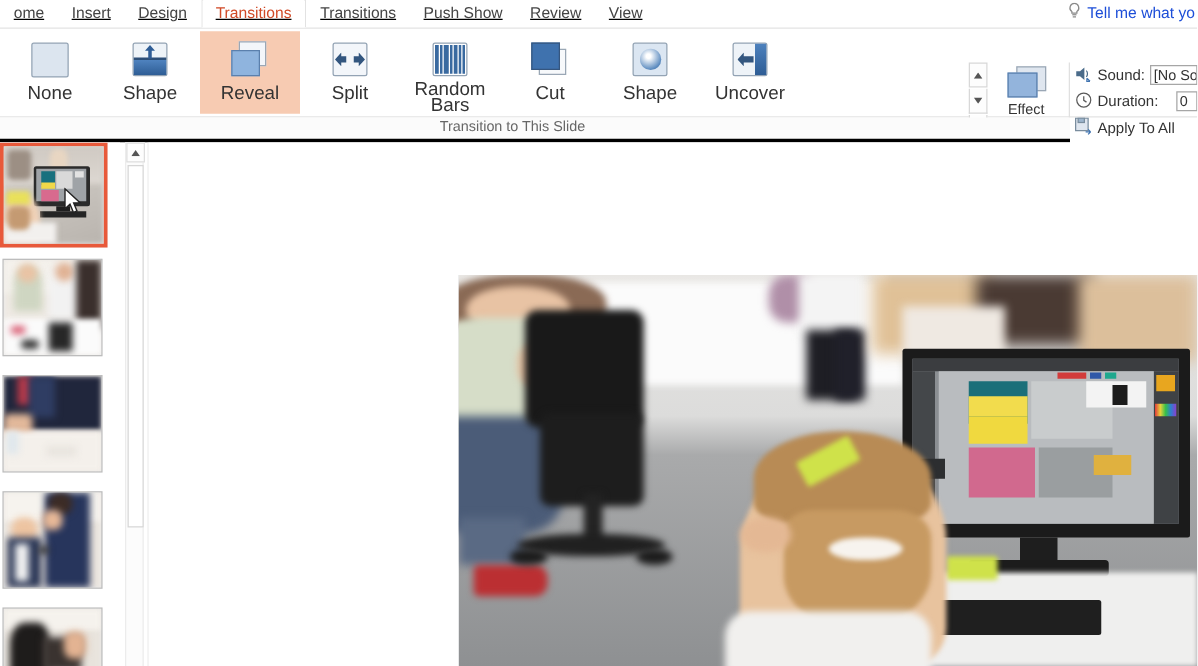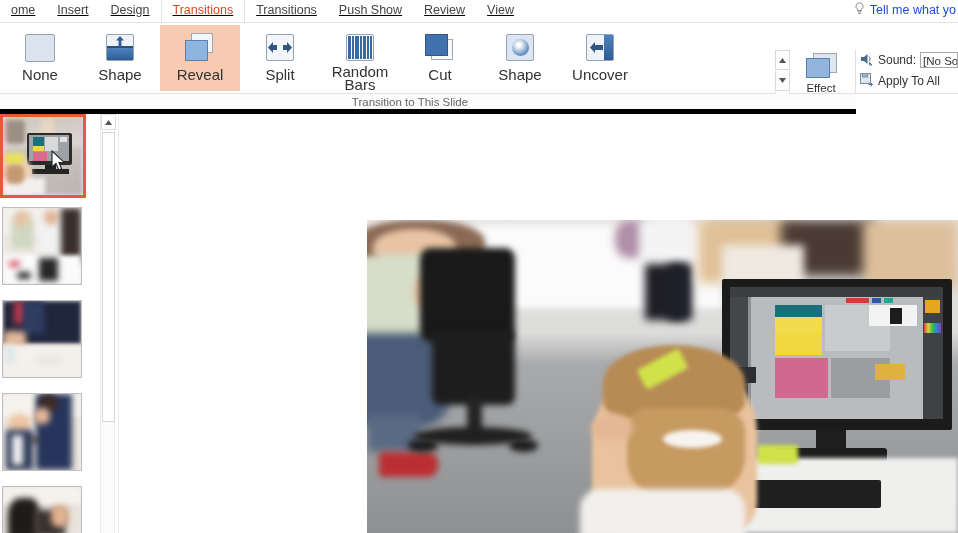--- a/index.html
+++ b/index.html
@@ -96,21 +96,21 @@
     font-size:11.5px;color:#333;padding:0 2px;box-sizing:border-box;
     overflow:hidden;white-space:nowrap;
   }
   .f-sound{width:60px;}
   .f-dur{width:30px;}
   .applyall{display:flex;align-items:center;height:21px;font-size:12px;color:#333;}
 
   
   .groupbar{
     position:absolute;left:0;top:94px;width:856px;height:20px;
-    background:#fbfbfb;border-bottom:5px solid #000000;box-sizing:border-box;
+    background:#fbfbfb;border-bottom:3px solid #000000;box-sizing:border-box;
   }
   .groupcap{
     position:absolute;left:0;top:2px;width:820px;text-align:center;
     font-size:11.5px;color:#666;
   }
 
   
   .workspace{position:absolute;left:0;top:114px;width:958px;height:419px;background:#ffffff;}
 
   .thumbpane{
@@ -298,20 +298,30 @@
       <div class="trow">
         <span class="ticon">
           <svg width="15" height="14" viewBox="0 0 15 14">
             <path d="M1 5h3l3.5-3v10L4 9H1z" fill="#4a6b8a"></path>
             <path d="M9 4.5c1.3 1 1.3 4 0 5" fill="none" stroke="#4a6b8a" stroke-width="1"></path>
             <path d="M9.5 10.5l2.5 2.5M12 13h-2.5v-2.5" stroke="#3f73b0" stroke-width="1" fill="none"></path>
           </svg>
         </span>
         <span class="tlabel">Sound:</span>
         <span class="tfield f-sound">[No So</span>
+      </div>
+      <div class="trow">
+        <span class="ticon">
+          <svg width="14" height="14" viewBox="0 0 14 14">
+            <circle cx="7" cy="7" r="5.6" fill="none" stroke="#5a5a5a" stroke-width="1"></circle>
+            <path d="M7 4v3.3l2.2 1.4" fill="none" stroke="#5a5a5a" stroke-width="1"></path>
+          </svg>
+        </span>
+        <span class="tlabel">Duration:</span>
+        <span class="tfield f-dur" style="margin-left:10px;">0</span>
       </div>
       <div class="applyall">
         <span class="ticon">
           <svg width="15" height="14" viewBox="0 0 15 14">
             <rect x="0.5" y="0.5" width="10" height="10" fill="#dfe6ef" stroke="#7a8d9e"></rect>
             <rect x="2.5" y="0.5" width="5" height="3.5" fill="#9db5cd" stroke="#7a8d9e"></rect>
             <path d="M8.5 11.5h4M12.5 11.5l-2-2M12.5 11.5l-2 2" stroke="#3f73b0" stroke-width="1" fill="none"></path>
           </svg>
         </span>
         <span>Apply To All</span>

